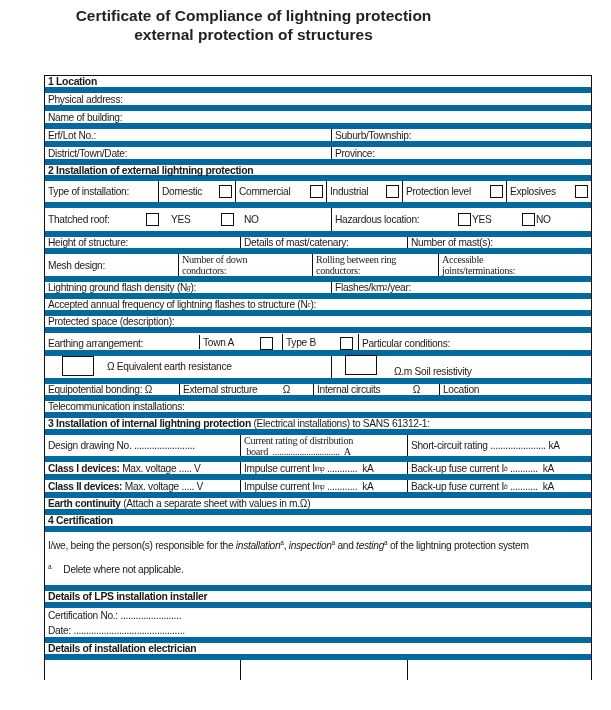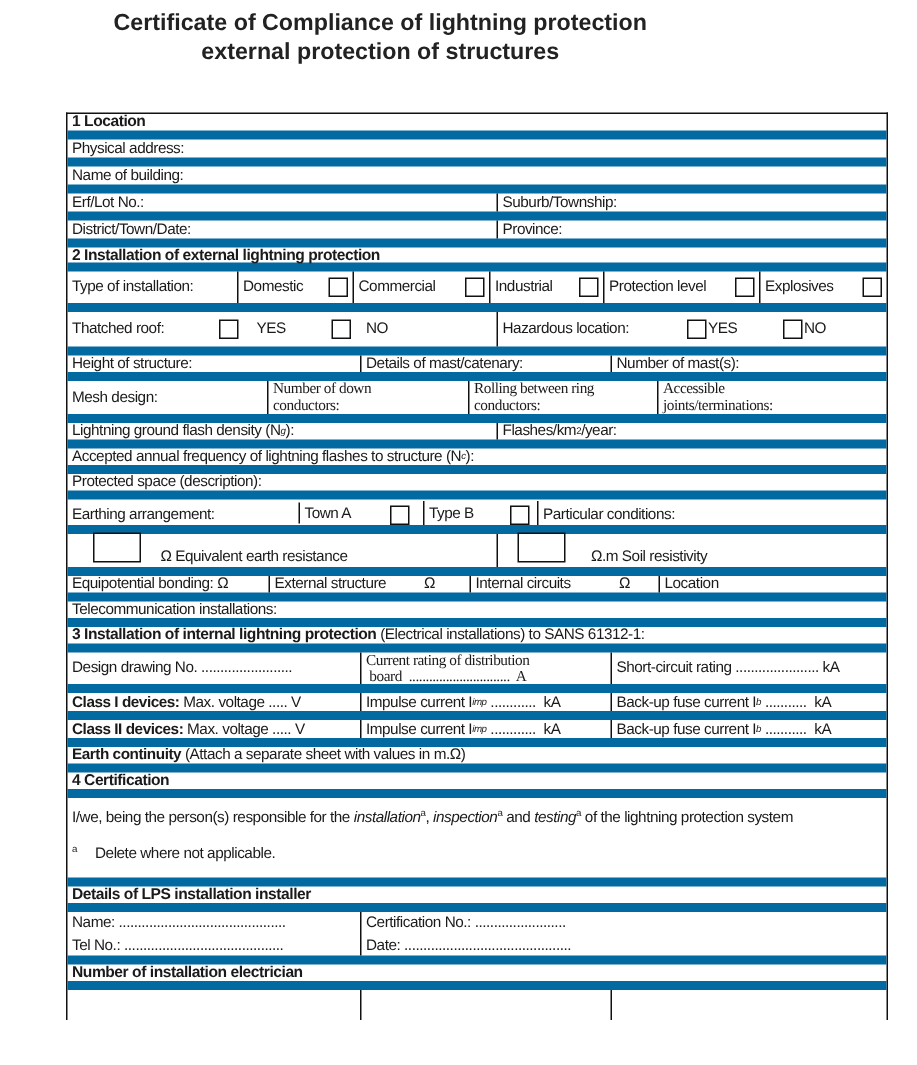--- a/index.html
+++ b/index.html
@@ -144,21 +144,21 @@
       <span>Town A</span>
       <span class="box" style="margin-right:6px"></span>
     </div>
     <div class="cell spread" style="width:76px;align-items:flex-start;padding-top:3px">
       <span>Type B</span>
       <span class="box" style="margin-right:2px"></span>
     </div>
     <div class="cell" style="flex:1;align-items:flex-start;padding-top:3px">Particular conditions:</div>
   </div>
   <div class="row" style="height:28px">
-    <div class="cell" style="width:287px;align-items:flex-end;padding-bottom:1px">
+    <div class="cell" style="width:287px;padding-bottom:1px">
       <span class="bigbox" style="margin-left:14px;margin-bottom:2px"></span>
       <span style="margin-left:13px">Ω  Equivalent earth resistance</span>
     </div>
     <div class="cell" style="flex:1;align-items:flex-end;padding-bottom:1px">
       <span class="bigbox" style="margin-left:10px;margin-bottom:2px"></span>
       <span style="margin-left:17px">Ω.m  Soil resistivity</span>
     </div>
   </div>
   <div class="row" style="height:17px">
     <div class="cell" style="width:135px">Equipotential bonding:  Ω</div>
@@ -237,30 +237,26 @@
   <div class="row" style="height:59px">
     <div class="cell" style="width:100%;flex-direction:column;align-items:flex-start;justify-content:flex-start;padding-top:4px;line-height:13px">
       <div style="white-space:pre"><span>I/we, being the person(s) responsible for the </span><span class="it">installation</span><span class="sup">a</span><span>, </span><span class="it">inspection</span><span class="sup">a</span><span> and </span><span class="it">testing</span><span class="sup">a</span><span> of the lightning protection system</span></div>
       <div style="margin-top:8px"><span class="sup">a</span><span style="margin-left:12px">Delete where not applicable.</span></div>
     </div>
   </div>
   <div class="row" style="height:17px">
     <div class="cell h" style="width:100%">Details of LPS installation installer</div>
   </div>
   <div class="row" style="height:35px">
-    <div class="cell stack" style="width:196px">
-      <span>Name: ............................................</span>
-      <span>Tel No.: ..........................................</span>
-    </div>
     <div class="cell stack" style="flex:1">
       <span>Certification No.: ........................</span>
       <span>Date: ............................................</span>
     </div>
   </div>
   <div class="row" style="height:17px">
-    <div class="cell h" style="width:100%">Number of installation electrician</div>
+    <div class="cell h" style="width:100%">Details of installation electrician</div>
   </div>
   <div class="row" style="height:20px;border-bottom:none">
     <div class="cell" style="width:196px"></div>
     <div class="cell" style="width:167px"></div>
     <div class="cell" style="flex:1"></div>
   </div>
 </div>
 
 </body></html>

